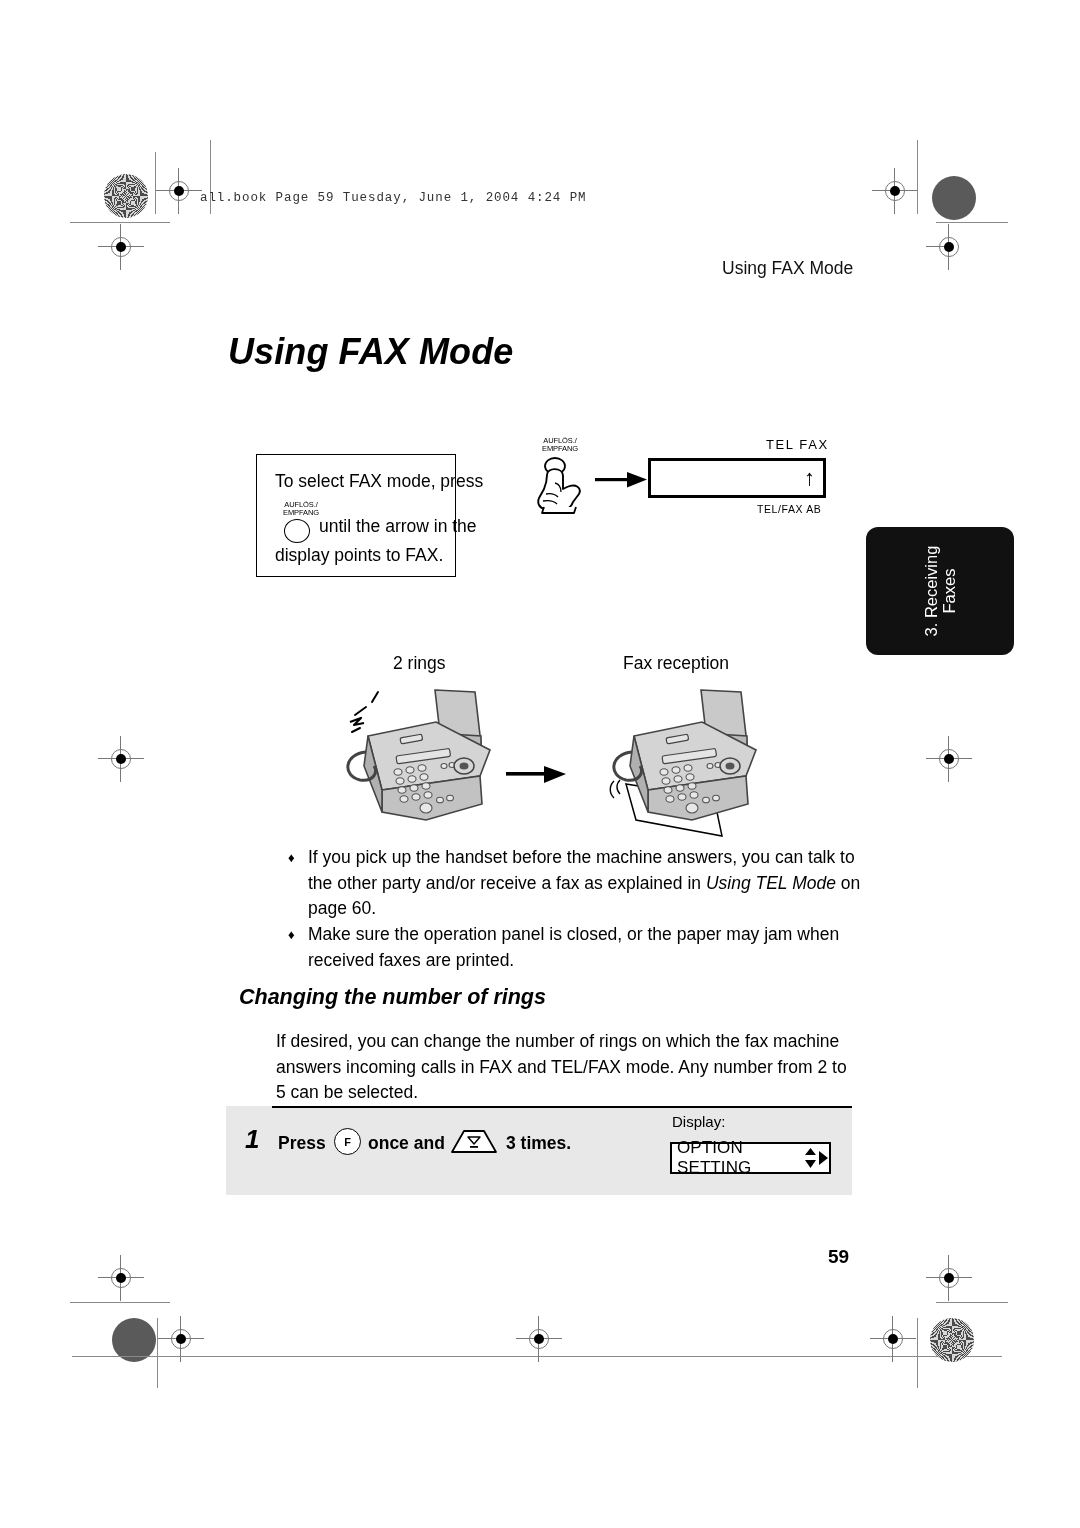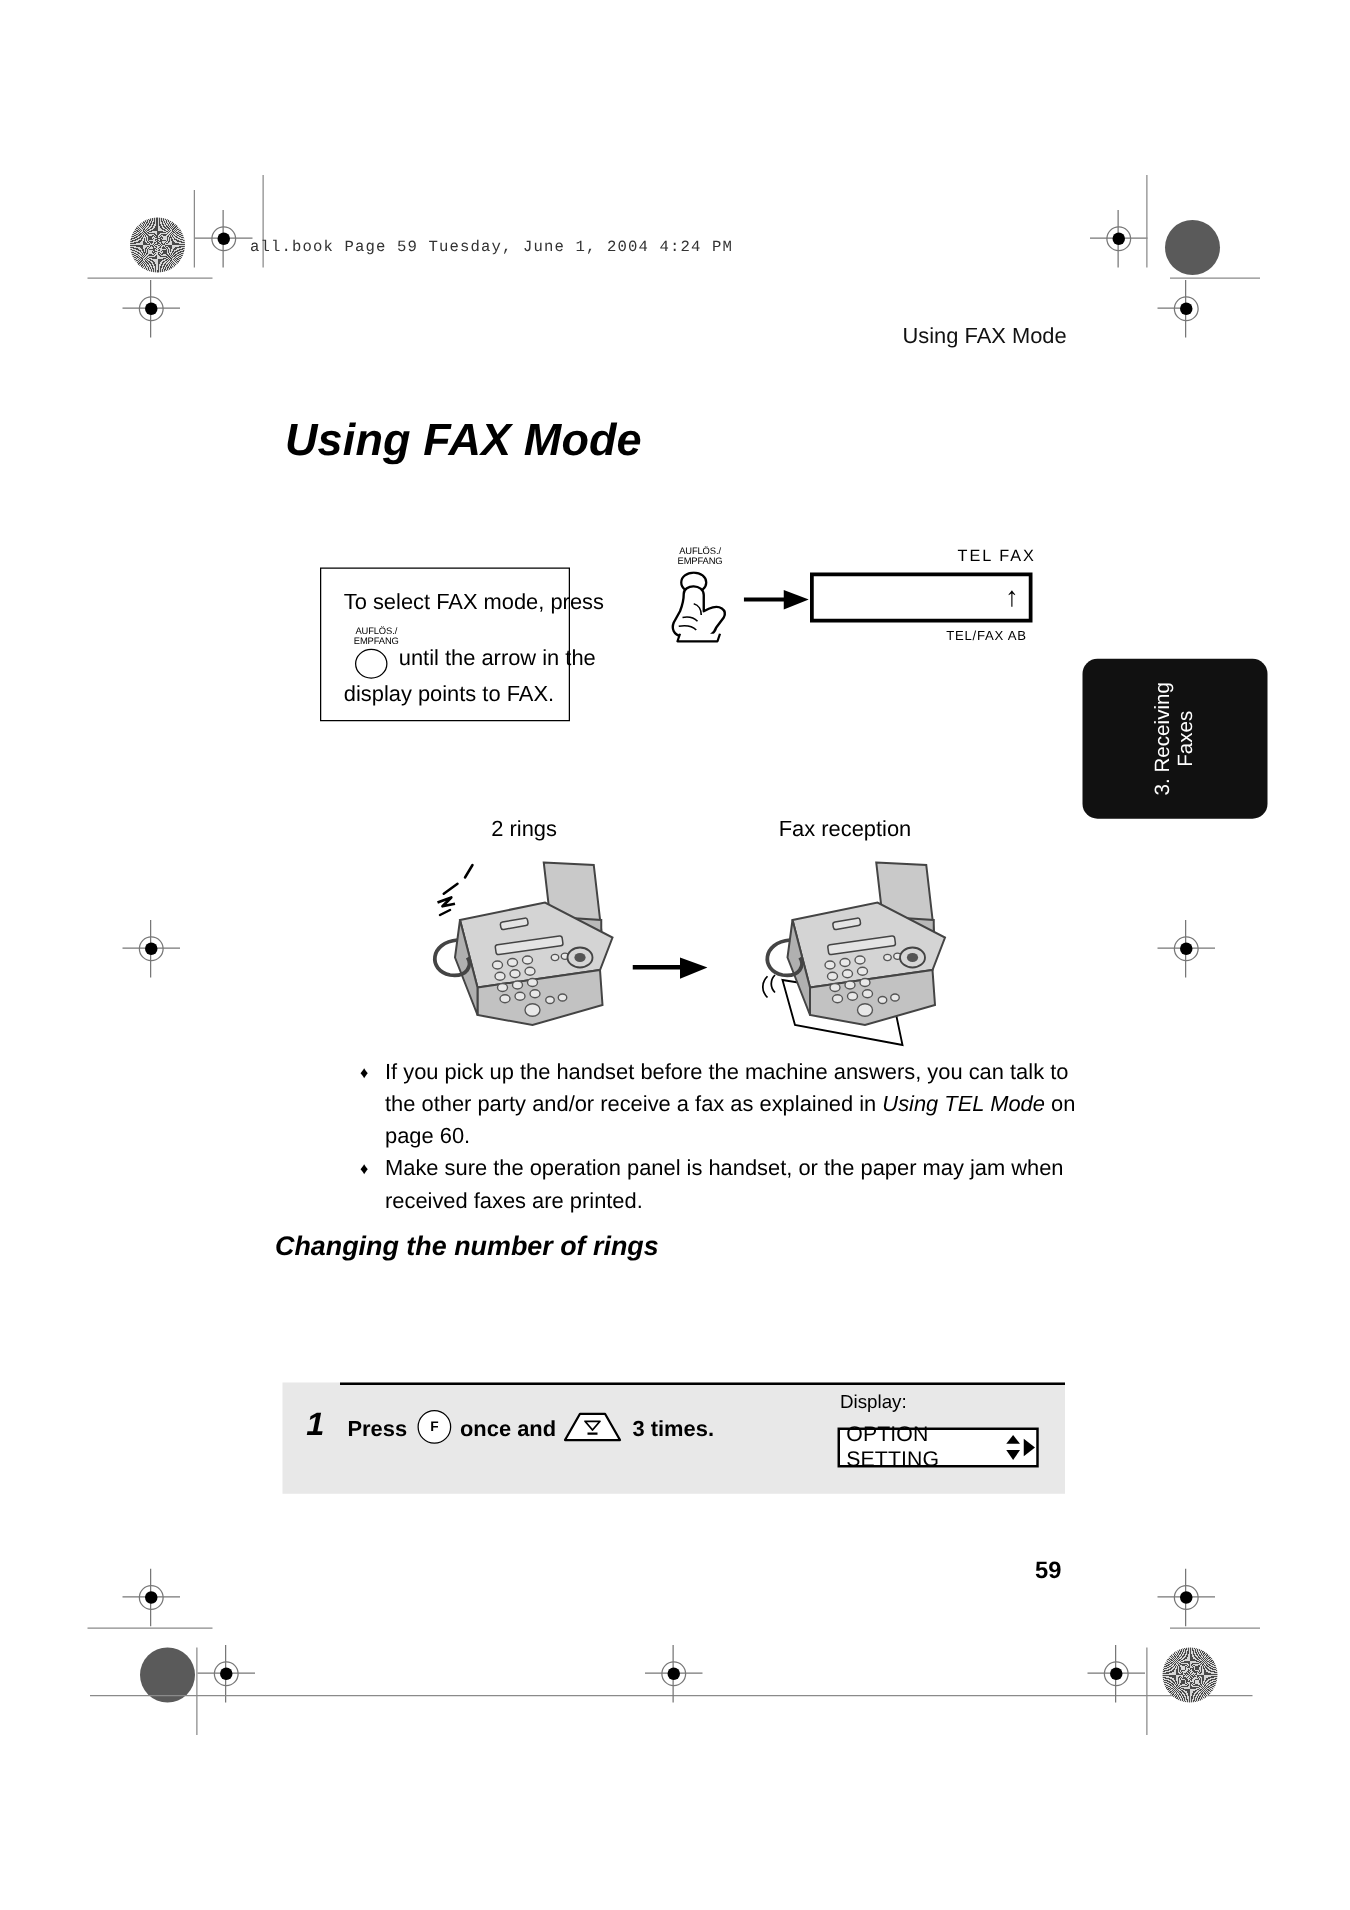--- a/index.html
+++ b/index.html
@@ -280,24 +280,25 @@
     <ellipse cx="134" cy="86" rx="4.5" ry="3.6" fill="#555"></ellipse>
   </svg>
 
   <div class="bullet" style="left:288px;top:845px;width:576px;">
     <span class="bsym">♦</span>
     <span class="btxt"><span>If you pick up the handset before the machine answers, you can talk to the other party and/or receive a fax as explained in </span><i>Using TEL Mode</i><span> on page 60.</span></span>
   </div>
 
   <div class="bullet" style="left:288px;top:922px;width:576px;">
     <span class="bsym">♦</span>
-    <span class="btxt">Make sure the operation panel is handset, or the paper may jam when received faxes are printed.</span>
-  </div>
-
-  <h2 class="subtitle" style="left:220px;top:985px;">Changing the number of rings</h2>
+    <span class="btxt">Make sure the operation panel is closed, or the paper may jam when received faxes are printed.</span>
+  </div>
+
+  <h2 class="subtitle" style="left:239px;top:985px;">Changing the number of rings</h2>
+  <div class="para" style="left:276px;top:1029px;width:576px;">If desired, you can change the number of rings on which the fax machine answers incoming calls in FAX and TEL/FAX mode. Any number from 2 to 5 can be selected.</div>
 
   <div class="stepband" style="left:226px;top:1106px;width:626px;height:89px;"></div>
   <div class="steprule" style="left:272px;top:1106px;width:580px;"></div>
 
   <div class="stepnum" style="left:245px;top:1124px;">1</div>
   <div class="steptext" style="left:278px;top:1133px;">Press</div>
   <div class="fkey" style="left:334px;top:1128px;width:27px;height:27px;">F</div>
   <div class="steptext" style="left:368px;top:1133px;text-align:center;">once and</div>
   <svg style="position:absolute;left:450px;top:1129px;" width="48" height="26" viewBox="0 0 48 26">
     <polygon points="14,2 34,2 46,23 2,23" fill="#fff" stroke="#000" stroke-width="1.8" stroke-linejoin="round"></polygon>

